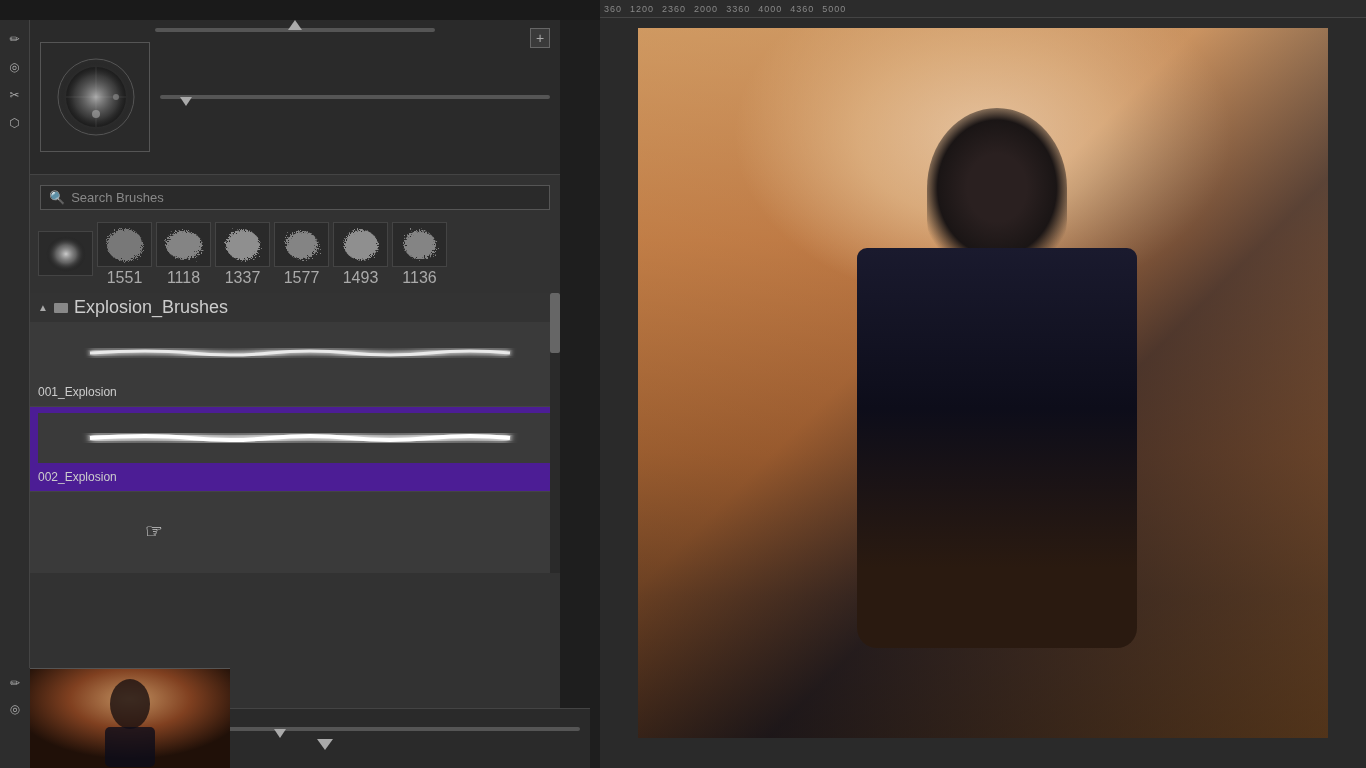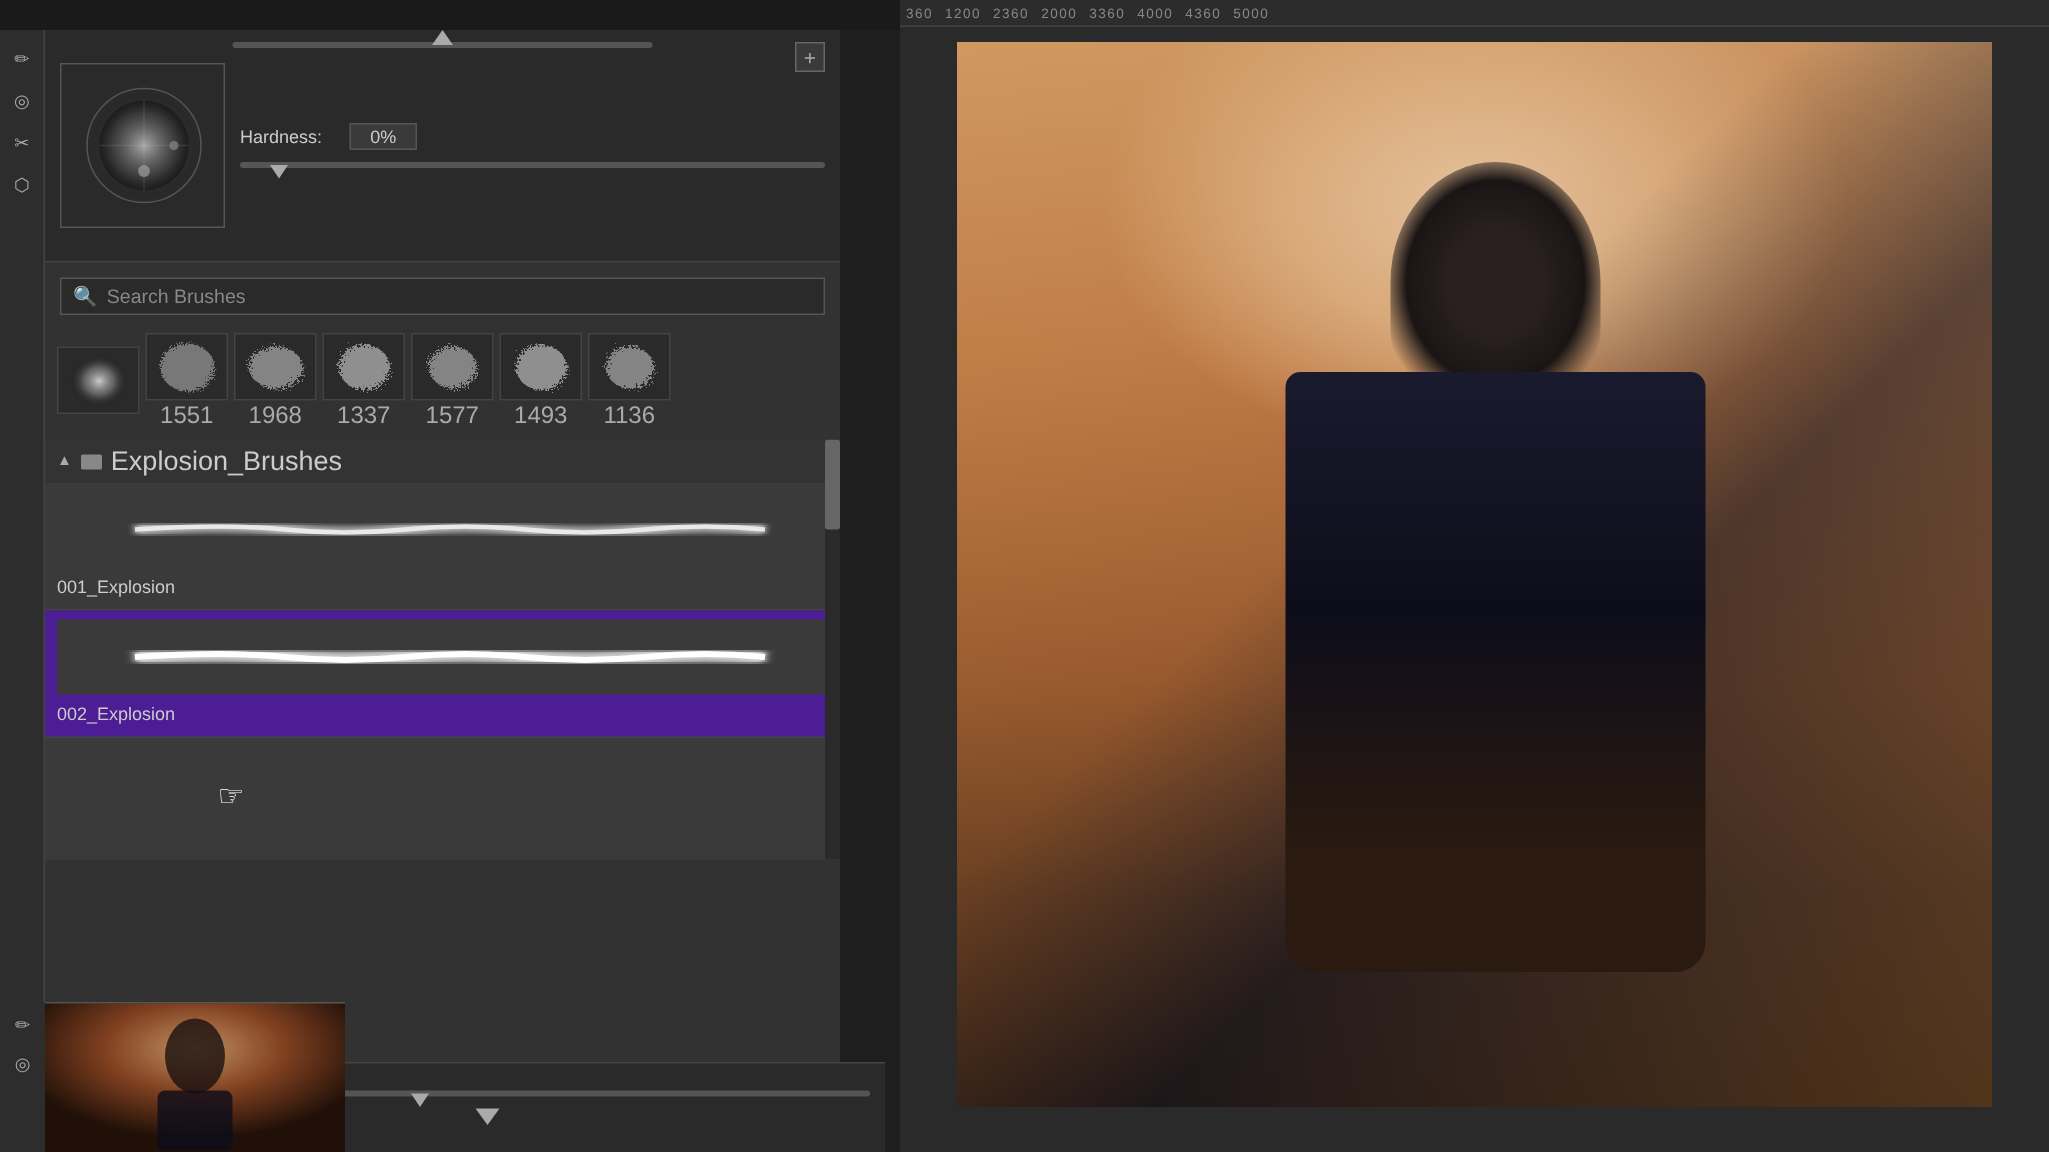--- a/index.html
+++ b/index.html
@@ -543,24 +543,20 @@
           <radialGradient id="brushGrad" cx="50%" cy="50%" r="50%">
             <stop offset="0%" stop-color="#ccc" stop-opacity="0.8"></stop>
             <stop offset="60%" stop-color="#888" stop-opacity="0.3"></stop>
             <stop offset="100%" stop-color="#000" stop-opacity="0"></stop>
           </radialGradient>
           <circle cx="55" cy="55" r="36" fill="url(#brushGrad)"></circle>
         </svg>
       </div>
 
       <div class="brush-controls-right">
-        <div class="hardness-row">
-          <span class="hardness-label">Hardness:</span>
-          <span class="hardness-value">0%</span>
-        </div>
         <div class="horizontal-slider">
           <div class="h-slider-thumb"></div>
         </div>
       </div>
     </div>
 
     <div class="add-btn">+</div>
   </div>
 
   <div class="search-area">
@@ -601,21 +597,21 @@
     <div class="brush-thumb">
       <div class="brush-thumb-img">
         <svg width="50" height="42">
           <filter id="noise2">
               <feTurbulence type="fractalNoise" baseFrequency="0.8" numOctaves="3"></feTurbulence>
               <feDisplacementMap in="SourceGraphic" scale="10"></feDisplacementMap>
             </filter>
           <ellipse cx="25" cy="21" rx="18" ry="14" fill="#aaa" filter="url(#noise2)" opacity="0.7"></ellipse>
         </svg>
       </div>
-      <span class="brush-thumb-num">1968</span>
+      <span class="brush-thumb-num">1118</span>
     </div>
     <div class="brush-thumb">
       <div class="brush-thumb-img">
         <svg width="50" height="42">
           <filter id="noise3">
               <feTurbulence type="fractalNoise" baseFrequency="0.7" numOctaves="4"></feTurbulence>
               <feDisplacementMap in="SourceGraphic" scale="9"></feDisplacementMap>
             </filter>
           <ellipse cx="25" cy="21" rx="17" ry="15" fill="#bbb" filter="url(#noise3)" opacity="0.7"></ellipse>
         </svg>

